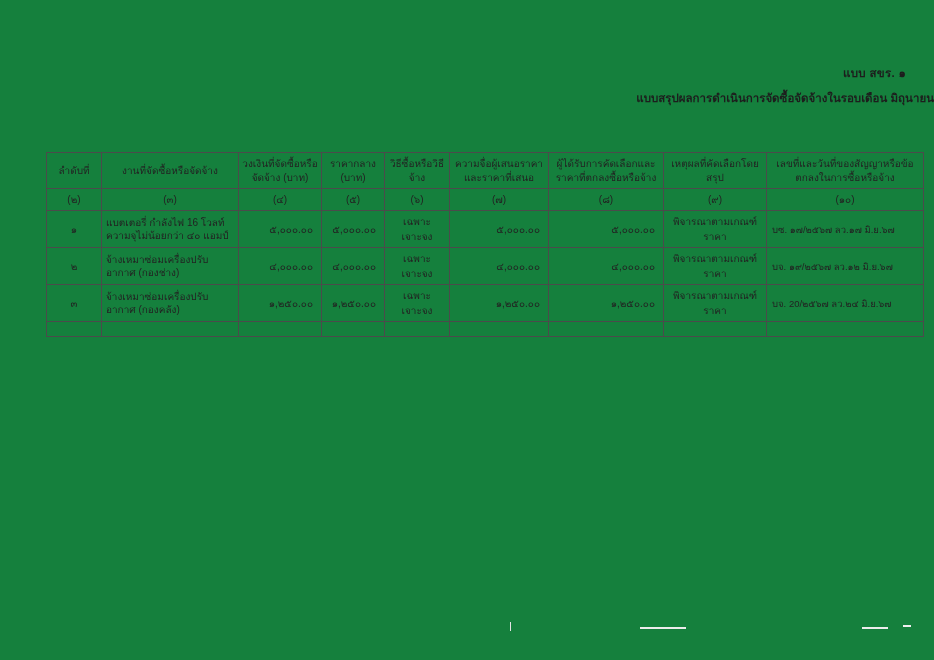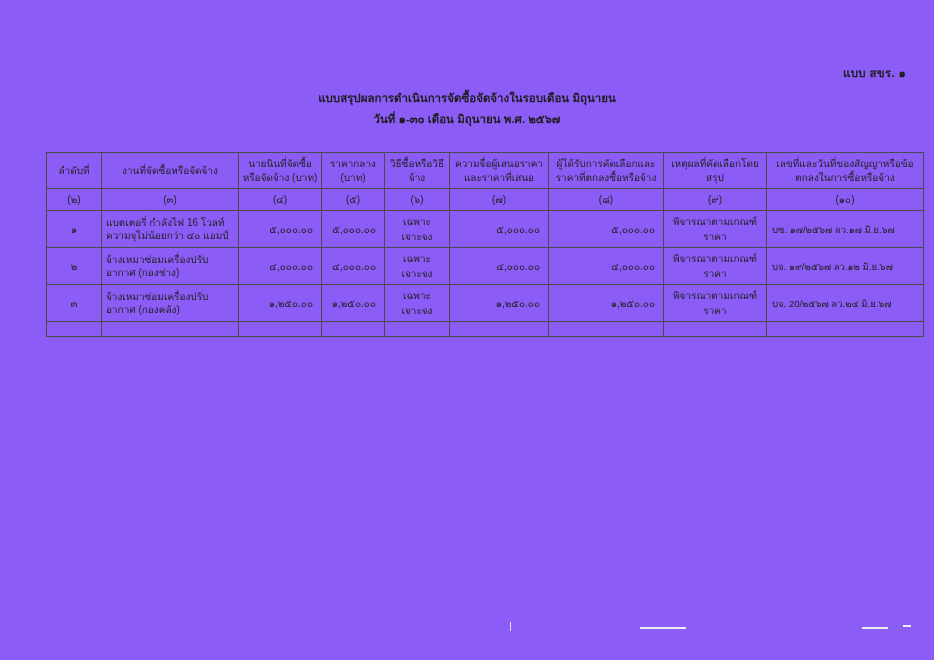--- a/index.html
+++ b/index.html
@@ -1,30 +1,30 @@
 <!DOCTYPE html>
 <html><head>
 <meta charset="utf-8">
 <style>
   html,body{margin:0;padding:0;}
   body{
     width:934px;height:660px;position:relative;background:#ffffff;
     font-family:"Liberation Sans","DejaVu Sans",sans-serif;color:#1d1d1d;
     -webkit-font-smoothing:antialiased;
   }
-  .page{position:absolute;inset:0;background:#8b5cf6;overflow:hidden;}
+  .page{position:absolute;inset:0;background:#15803d;overflow:hidden;}
   .form-code{
     position:absolute;top:64px;right:28px;font-size:11.5px;font-weight:bold;
     letter-spacing:.3px;
   }
   .titles{
     position:absolute;top:88px;left:0;width:100%;text-align:center;
     font-weight:bold;font-size:11.5px;line-height:21px;
   }
-  .titles div{white-space:nowrap;}
+  .titles div{white-space:nowrap;text-align:right;}
   table.sum{
     position:absolute;left:46px;top:152px;width:877px;
     border-collapse:collapse;table-layout:fixed;font-size:10px;color:#222;
   }
   table.sum td,table.sum th{
     border:1px solid #4b4b4b;padding:1px 3px;vertical-align:middle;
     font-weight:normal;overflow:hidden;
   }
   table.sum{border:1.5px solid #3c3c3c;}
   tr.hdr th{height:33px;text-align:center;line-height:1.32;}
@@ -45,40 +45,39 @@
 </style>
 </head>
 <body>
 
 <div class="page">
 
   <div class="form-code">แบบ สขร. ๑</div>
 
   <div class="titles">
     <div>แบบสรุปผลการดำเนินการจัดซื้อจัดจ้างในรอบเดือน มิถุนายน</div>
-    <div>วันที่ ๑-๓๐ เดือน มิถุนายน พ.ศ. ๒๕๖๗</div>
   </div>
 
   <table class="sum">
     <colgroup>
       <col style="width:55px">
         <col style="width:137px">
         <col style="width:83px">
       <col style="width:63px">
         <col style="width:65px">
         <col style="width:99px">
       <col style="width:115px">
         <col style="width:103px">
         <col style="width:157px">
     </colgroup>
     <thead>
       <tr class="hdr">
         <th>ลำดับที่</th>
         <th>งานที่จัดซื้อหรือจัดจ้าง</th>
-        <th>นายนินที่จัดซื้อหรือจัดจ้าง (บาท)</th>
+        <th>วงเงินที่จัดซื้อหรือจัดจ้าง (บาท)</th>
         <th>ราคากลาง (บาท)</th>
         <th>วิธีซื้อหรือวิธีจ้าง</th>
         <th>ความจื่อผู้เสนอราคาและราคาที่เสนอ</th>
         <th>ผู้ได้รับการคัดเลือกและราคาที่ตกลงซื้อหรือจ้าง</th>
         <th>เหตุผลที่คัดเลือกโดยสรุป</th>
         <th>เลขที่และวันที่ของสัญญาหรือข้อตกลงในการซื้อหรือจ้าง</th>
       </tr>
       <tr class="num">
         <td>(๒)</td>
         <td>(๓)</td>

